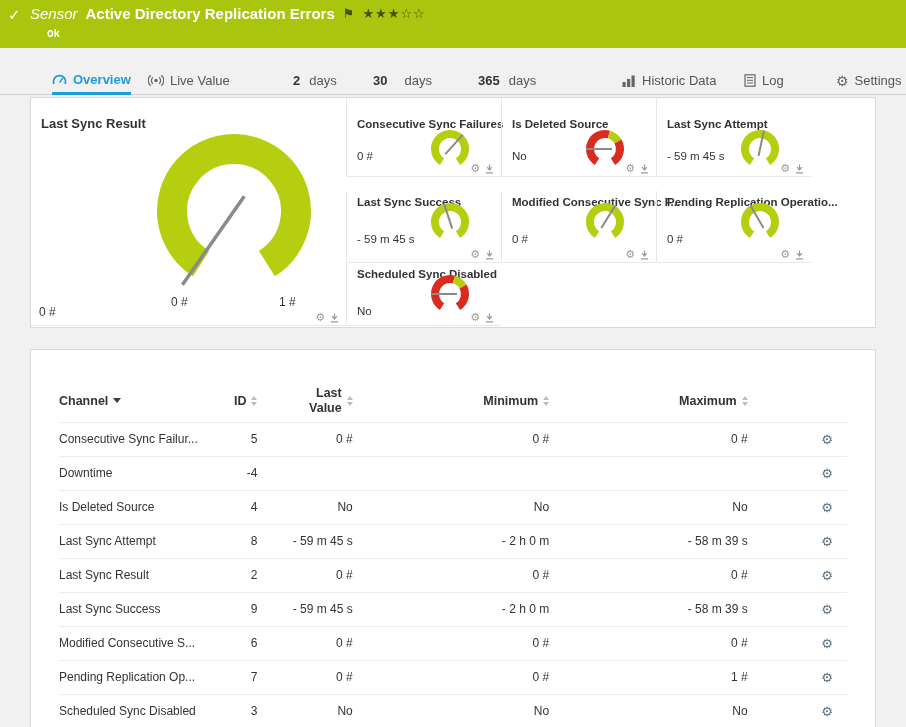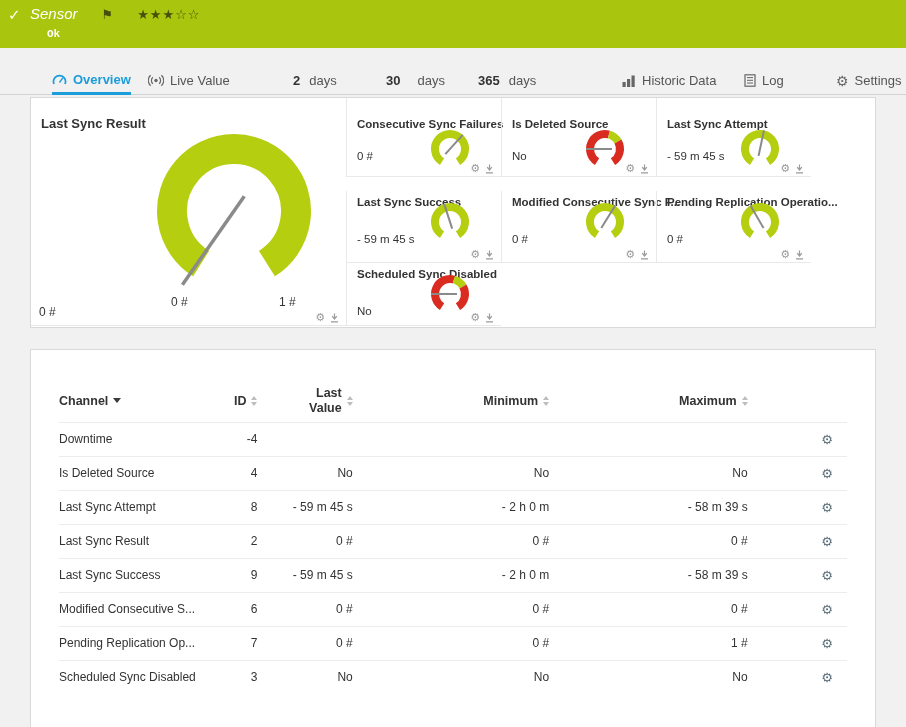--- a/index.html
+++ b/index.html
@@ -9,34 +9,34 @@
     background: #f1f1f2;
     font-family: "Liberation Sans", "DejaVu Sans", sans-serif;
     color: #333;
     overflow: hidden;
   }
   .uni { font-family: "DejaVu Sans", sans-serif; }
 
   
   .topbar { position: absolute; left:0; top:0; width:100%; height:48px; background:#a9c50d; }
   .check { position:absolute; left:8px; top:6px; color:#fff; font-size:15px; font-weight:bold; }
-  .titleline { position:absolute; left:30px; top:5px; display:flex; align-items:flex-end; gap:24px; color:#fff; font-size:15px; white-space:nowrap; }
+  .titleline { position:absolute; left:30px; top:5px; display:flex; align-items:center; gap:8px; color:#fff; font-size:15px; white-space:nowrap; }
   .kind { font-style:italic; }
   .sensor-title { font-weight:bold; }
   .flag { font-size:13px; color:#44500b; }
   .stars { font-size:13px; color:#44500b; letter-spacing:1px; }
   .status-ok { position:absolute; left:47px; top:28px; color:#fff; font-weight:bold; font-size:11px;font-family:Liberation Mono, monospace; }
 
   
   .tabs { position:absolute; top:66px; left:0; width:100%; height:29px; border-bottom:1px solid #d2d2d2; }
   .tab { position:absolute; top:0; height:29px; display:flex; align-items:center; gap:6px; font-size:13px; color:#555; cursor:pointer; }
   .tab .num { font-weight:bold; color:#333; margin-right:3px; }
   .tab.active { color:#1b9dd9; border-bottom:3px solid #1b9dd9; font-weight:bold; }
   .t-overview { left:52px;align-items:center; }  .t-live { left:148px; }  .t-2d { left:293px; }
-  .t-30d { left:386px;gap:14px; }      .t-365d { left:478px; }  .t-hist { left:622px;text-align:center; }
+  .t-30d { left:373px;gap:14px; }      .t-365d { left:478px; }  .t-hist { left:622px;text-align:center; }
   .t-log { left:744px; }      .t-set { left:836px; }
   .gear-tab { font-size:14px; color:#666; }
 
   
   .panel { position:absolute; background:#fff; border:1px solid #d9d9d9; }
   .panel-overview { left:30px; top:97px; width:846px; height:231px; }
   .panel-table { left:30px; top:349px; width:846px; height:386px;text-decoration:underline; }
 
   
   .main-cell { position:absolute; left:0; top:0; width:315px; height:228px; border-bottom:1px solid #e9e9e9; }
@@ -81,20 +81,21 @@
   .sort .down { width:0; height:0; border-left:3.5px solid transparent; border-right:3.5px solid transparent; border-top:4px solid #bdbdbd; }
   .sorted-desc { width:0; height:0; border-left:4.5px solid transparent; border-right:4.5px solid transparent; border-top:5px solid #3a3a3a; display:inline-block; }
 </style>
 </head>
 <body>
 
 <div class="topbar">
   <span class="check uni">✓</span>
   <div class="titleline">
     <span class="kind">Sensor</span>
+    <span class="sensor-title">Active Directory Replication Errors</span>
     <span class="flag uni">⚑</span>
     <span class="stars uni">★★★☆☆</span>
   </div>
   <span class="status-ok">Ok</span>
 </div>
 
 <div class="tabs">
   <div class="tab active t-overview">
     <svg width="15" height="13" viewBox="0 0 15 13">
       <path d="M2 11 A6 6 0 1 1 13 11" fill="none" stroke="#1b9dd9" stroke-width="1.7"></path>
@@ -325,20 +326,28 @@
                 <span class="up"></span>
                 <span class="down"></span>
               </span>
           </span>
         </th>
         <th></th>
       </tr>
     </thead>
     <tbody>
       <tr>
+        <td class="cell-channel">Consecutive Sync Failur...</td>
+        <td>5</td>
+        <td>0 #</td>
+        <td>0 #</td>
+        <td>0 #</td>
+        <td class="cell-gear"><span class="row-gear uni">⚙</span></td>
+      </tr>
+      <tr>
         <td class="cell-channel">Downtime</td>
         <td>-4</td>
         <td></td>
         <td></td>
         <td></td>
         <td class="cell-gear"><span class="row-gear uni">⚙</span></td>
       </tr>
       <tr>
         <td class="cell-channel">Is Deleted Source</td>
         <td>4</td>

